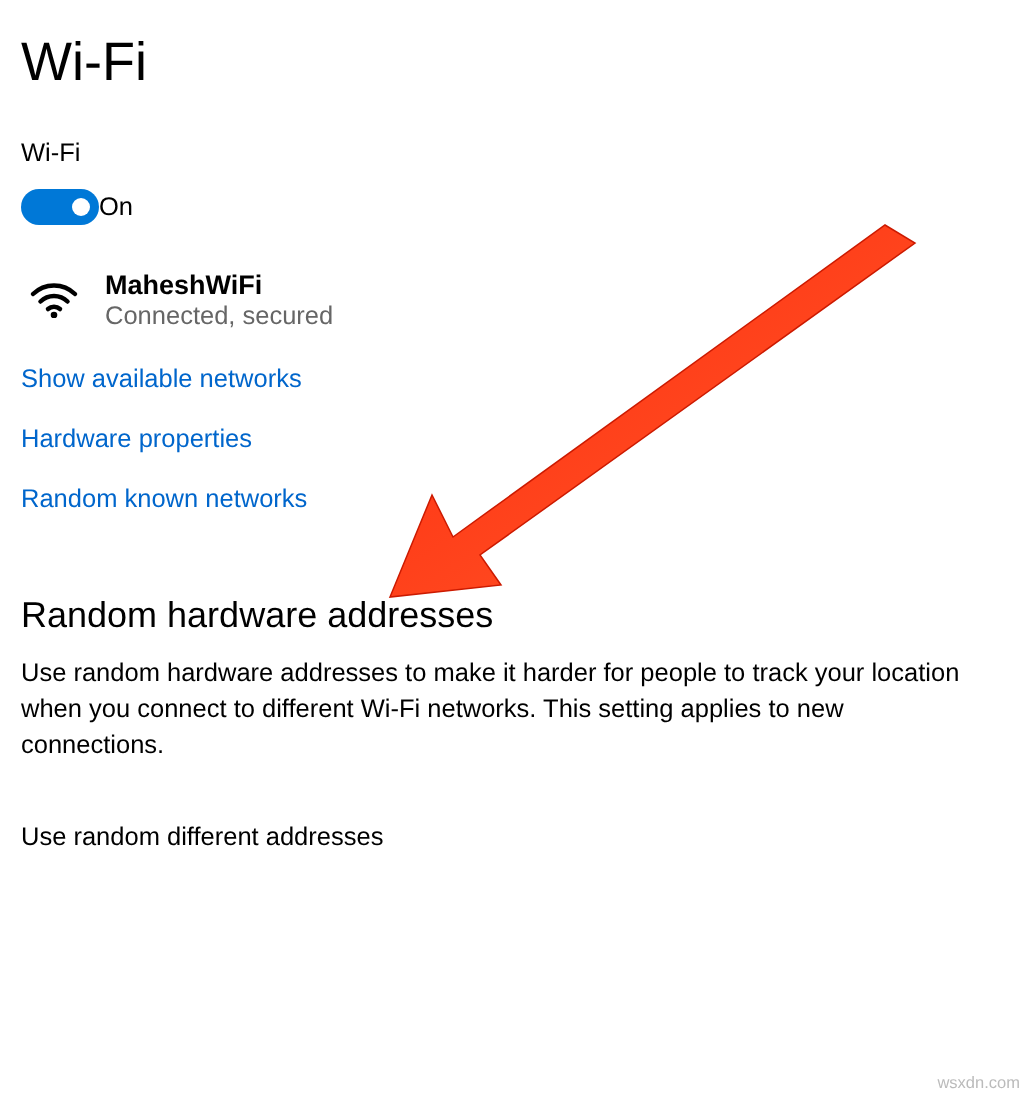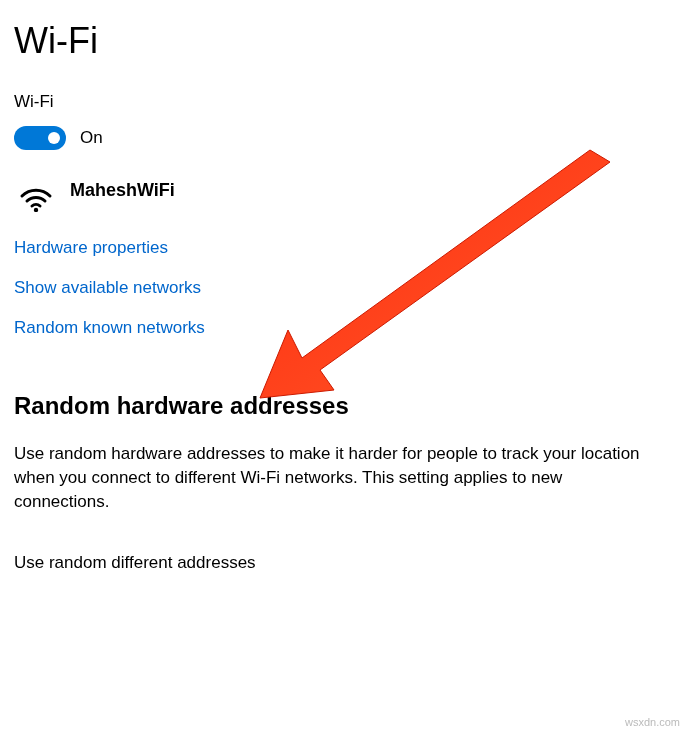--- a/index.html
+++ b/index.html
@@ -22,21 +22,20 @@
       margin: 0 0 30px 0;
     }
     .section-label {
       font-size: 17px;
       font-weight: 400;
       margin-bottom: 14px;
     }
     .toggle-row {
       display: flex;
       align-items: center;
-      gap: 14px;
       margin-bottom: 30px;
     }
     .toggle {
       width: 52px;
       height: 24px;
       border-radius: 12px;
       position: relative;
       cursor: pointer;
     }
     .toggle.on {
@@ -86,23 +85,23 @@
     }
     .link {
       color: #0066cc;
       font-size: 17px;
       cursor: pointer;
       display: block;
       margin-bottom: 20px;
     }
     .section-heading {
       font-size: 24px;
-      font-weight: 700;
+      font-weight: 400;
       margin-top: 54px;
-      margin-bottom: 22px;
+      margin-bottom: 12px;
     }
     .description {
       font-size: 17px;
       line-height: 1.4;
       color: #000000;
       margin-bottom: 40px;
     }
     .arrow-overlay {
       position: absolute;
       pointer-events: none;
@@ -137,25 +136,26 @@
     <span class="wifi-icon">
       <svg width="36" height="30" viewBox="0 0 36 30">
         <path d="M 4 14 A 20 20 0 0 1 32 14" stroke="#000" stroke-width="3" fill="none" stroke-linecap="round"></path>
         <path d="M 9 19 A 13 13 0 0 1 27 19" stroke="#000" stroke-width="3" fill="none" stroke-linecap="round"></path>
         <path d="M 14 24 A 6 6 0 0 1 22 24" stroke="#000" stroke-width="3" fill="none" stroke-linecap="round"></path>
         <circle cx="18" cy="28" r="2.2" fill="#000"></circle>
       </svg>
     </span>
     <div>
       <div class="network-name">MaheshWiFi</div>
+      <div class="network-status">Connected, secured</div>
     </div>
   </div>
 
+  <a class="link">Show available networks</a>
   <a class="link">Hardware properties</a>
-  <a class="link">Show available networks</a>
   <a class="link">Random known networks</a>
 
   <div class="section-heading">Random hardware addresses</div>
 
   <div class="description">Use random hardware addresses to make it harder for people to track your location when you connect to different Wi-Fi networks. This setting applies to new connections.</div>
 
   <div class="section-label">Use random different addresses</div>
 
 
 </div>

